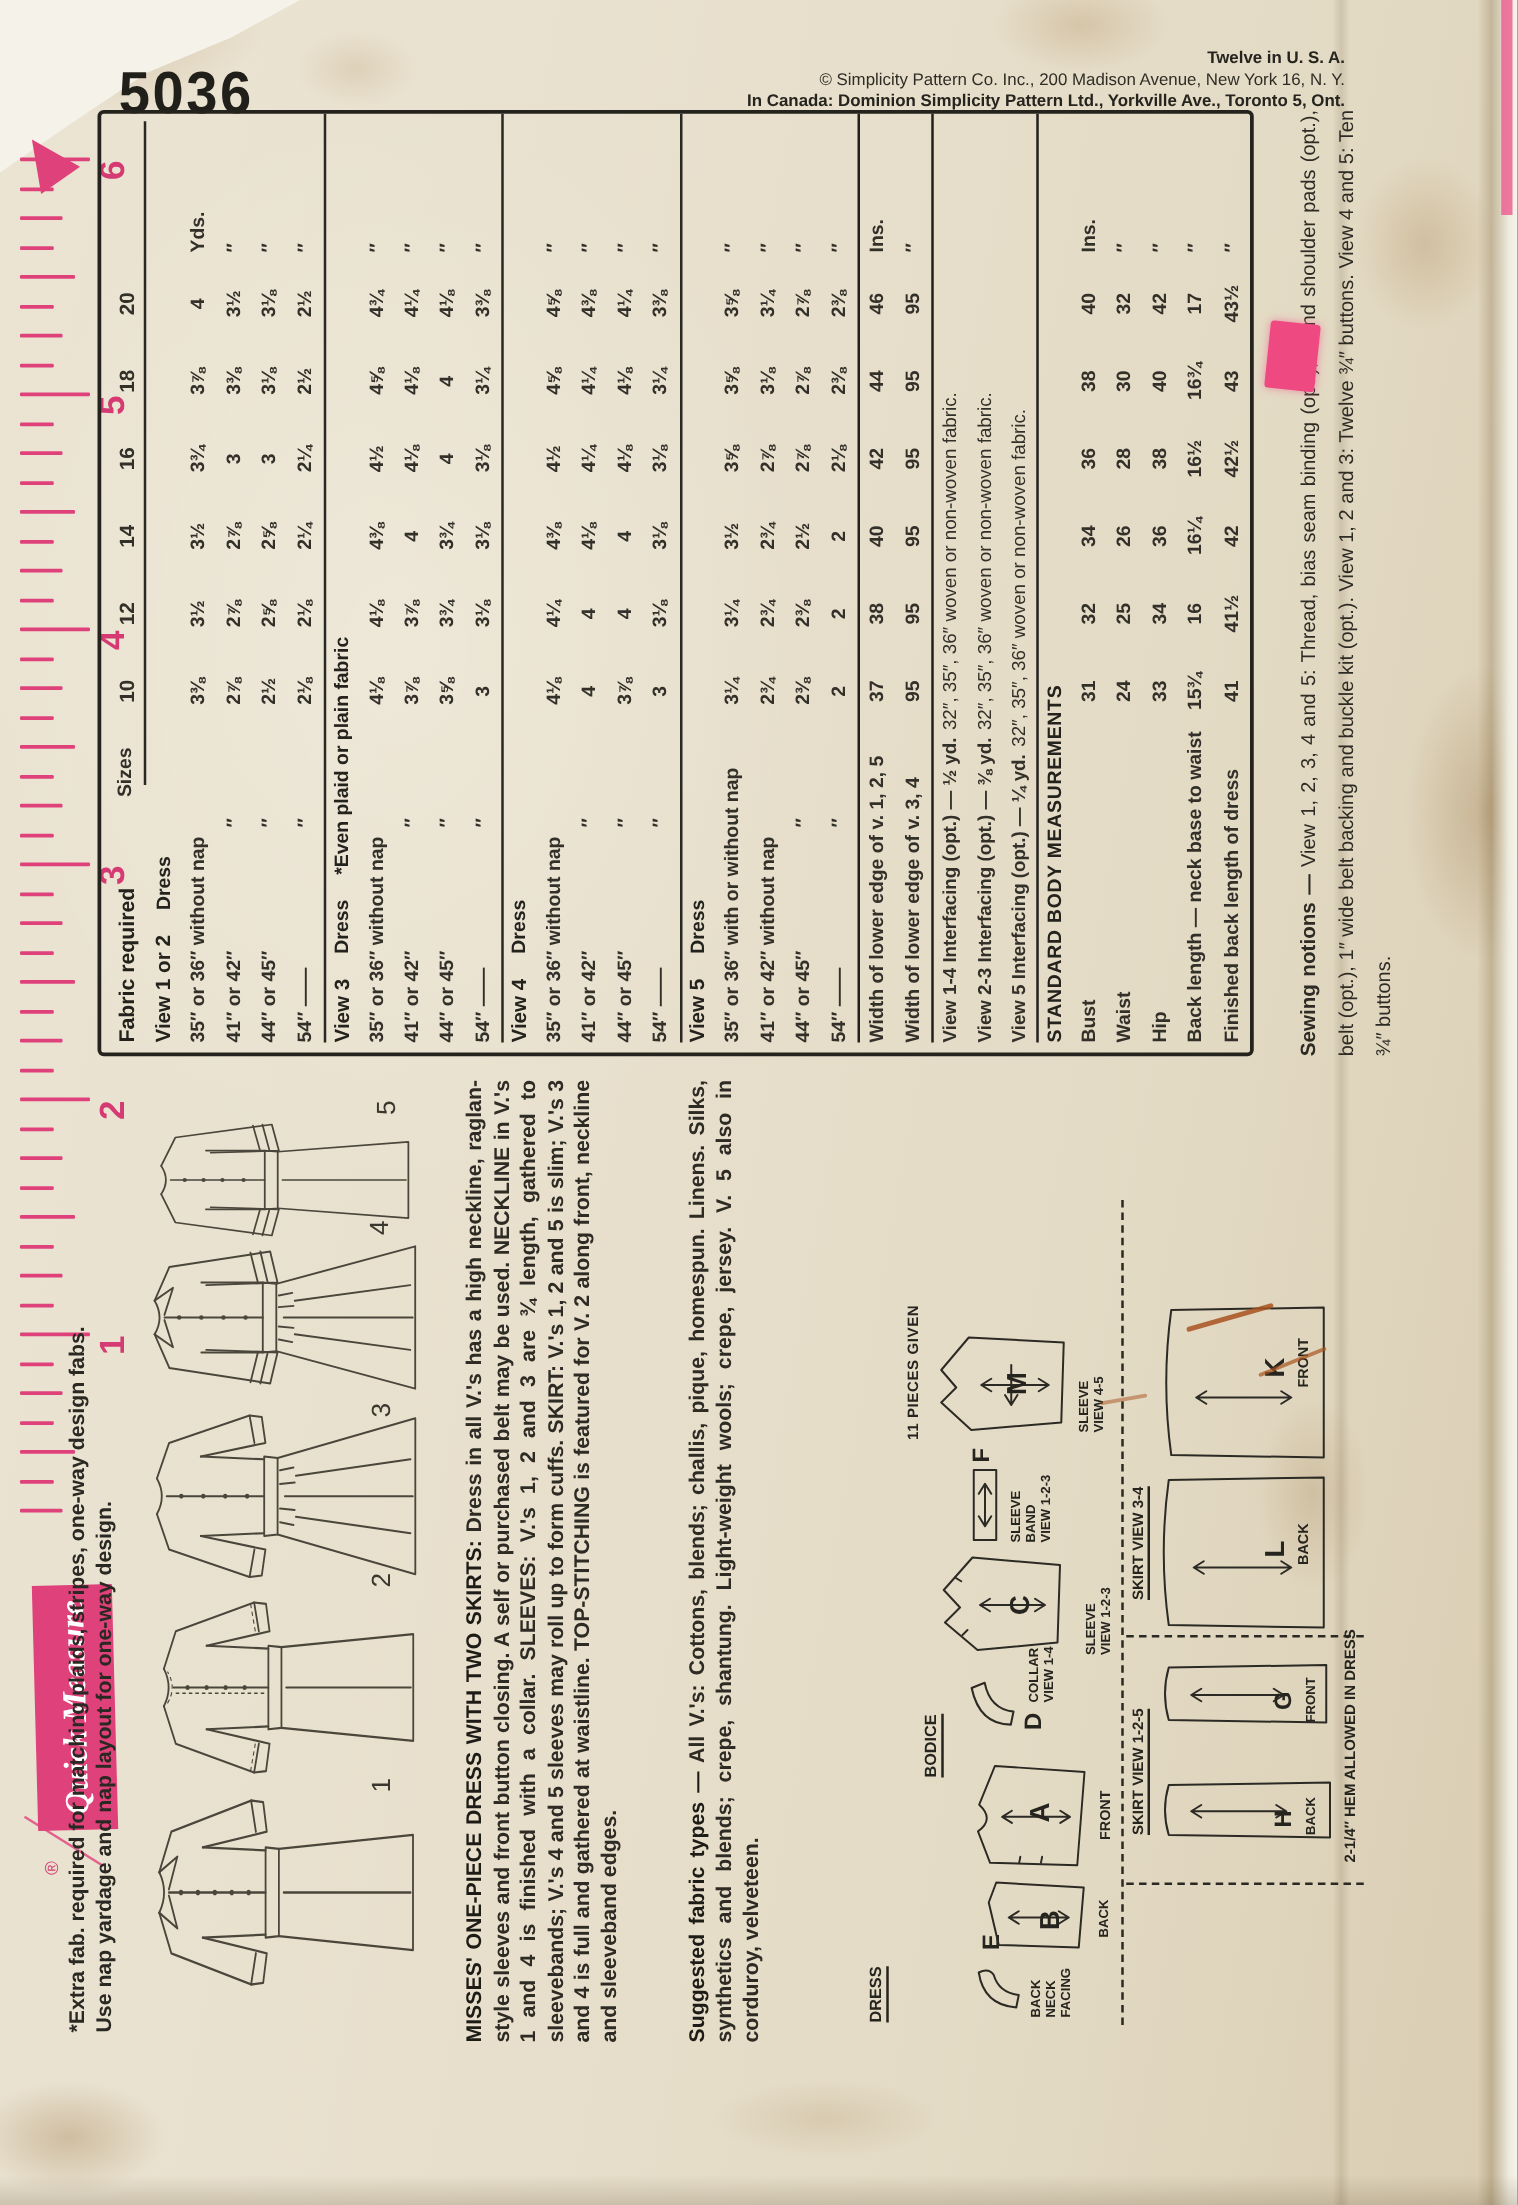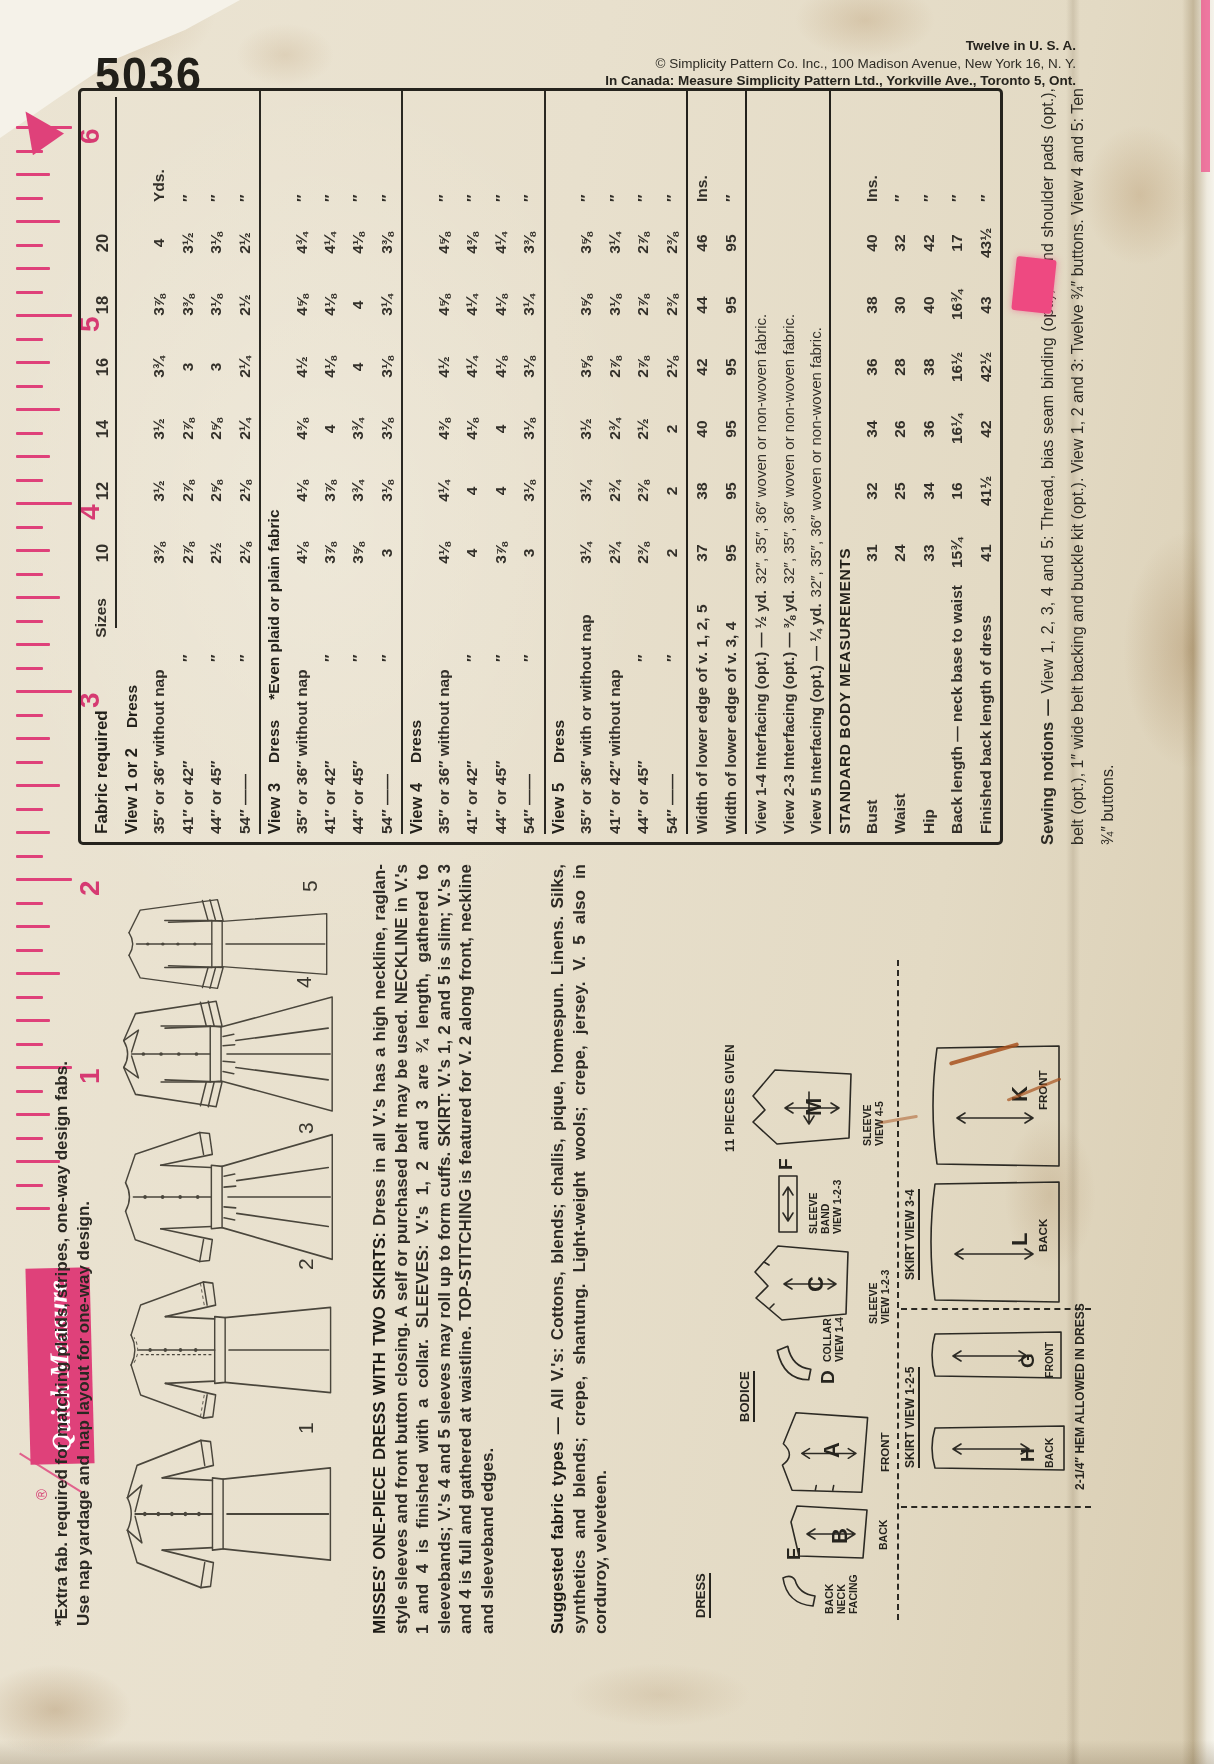--- a/index.html
+++ b/index.html
@@ -121,22 +121,22 @@
 
 <div class="page" data-name="envelope-back">
   <div class="tear" data-name="torn-paper-edge"></div>
   <div class="crease-v" data-name="fold-crease"></div>
   <div class="edge-right" data-name="paper-right-edge"></div>
   <div class="pink-edge" data-name="pink-edge-mark"></div>
   <div class="crease-b" data-name="bottom-crease"></div>
 
   <div class="num5036" data-name="pattern-number">5036</div>
   <div class="printed" data-name="printed-in-usa">Twelve in U. S. A.</div>
-  <div class="copy1" data-name="copyright-line">© Simplicity Pattern Co. Inc., 100 Madison Avenue, New York 16, N. Y.</div>
-  <div class="copy2" data-name="canada-line">In Canada: Measure Simplicity Pattern Ltd., Yorkville Ave., Toronto 5, Ont.</div>
+  <div class="copy1" data-name="copyright-line">© Simplicity Pattern Co. Inc., 200 Madison Avenue, New York 16, N. Y.</div>
+  <div class="copy2" data-name="canada-line">In Canada: Dominion Simplicity Pattern Ltd., Yorkville Ave., Toronto 5, Ont.</div>
 
   <div class="ruler" id="ruler" data-name="quick-measure-ruler">
     <div class="tri" data-name="ruler-arrow-icon"></div>
   <div class="tick" data-name="ruler-tick" style="width: 56px; top: 30px;"></div>
       <div class="tick" data-name="ruler-tick" style="width: 27px; top: 53.5px;"></div>
       <div class="tick" data-name="ruler-tick" style="width: 34px; top: 77px;"></div>
       <div class="tick" data-name="ruler-tick" style="width: 27px; top: 100.5px;"></div>
       <div class="tick" data-name="ruler-tick" style="width: 44px; top: 124px;"></div>
       <div class="tick" data-name="ruler-tick" style="width: 27px; top: 147.5px;"></div>
       <div class="tick" data-name="ruler-tick" style="width: 34px; top: 171px;"></div>

